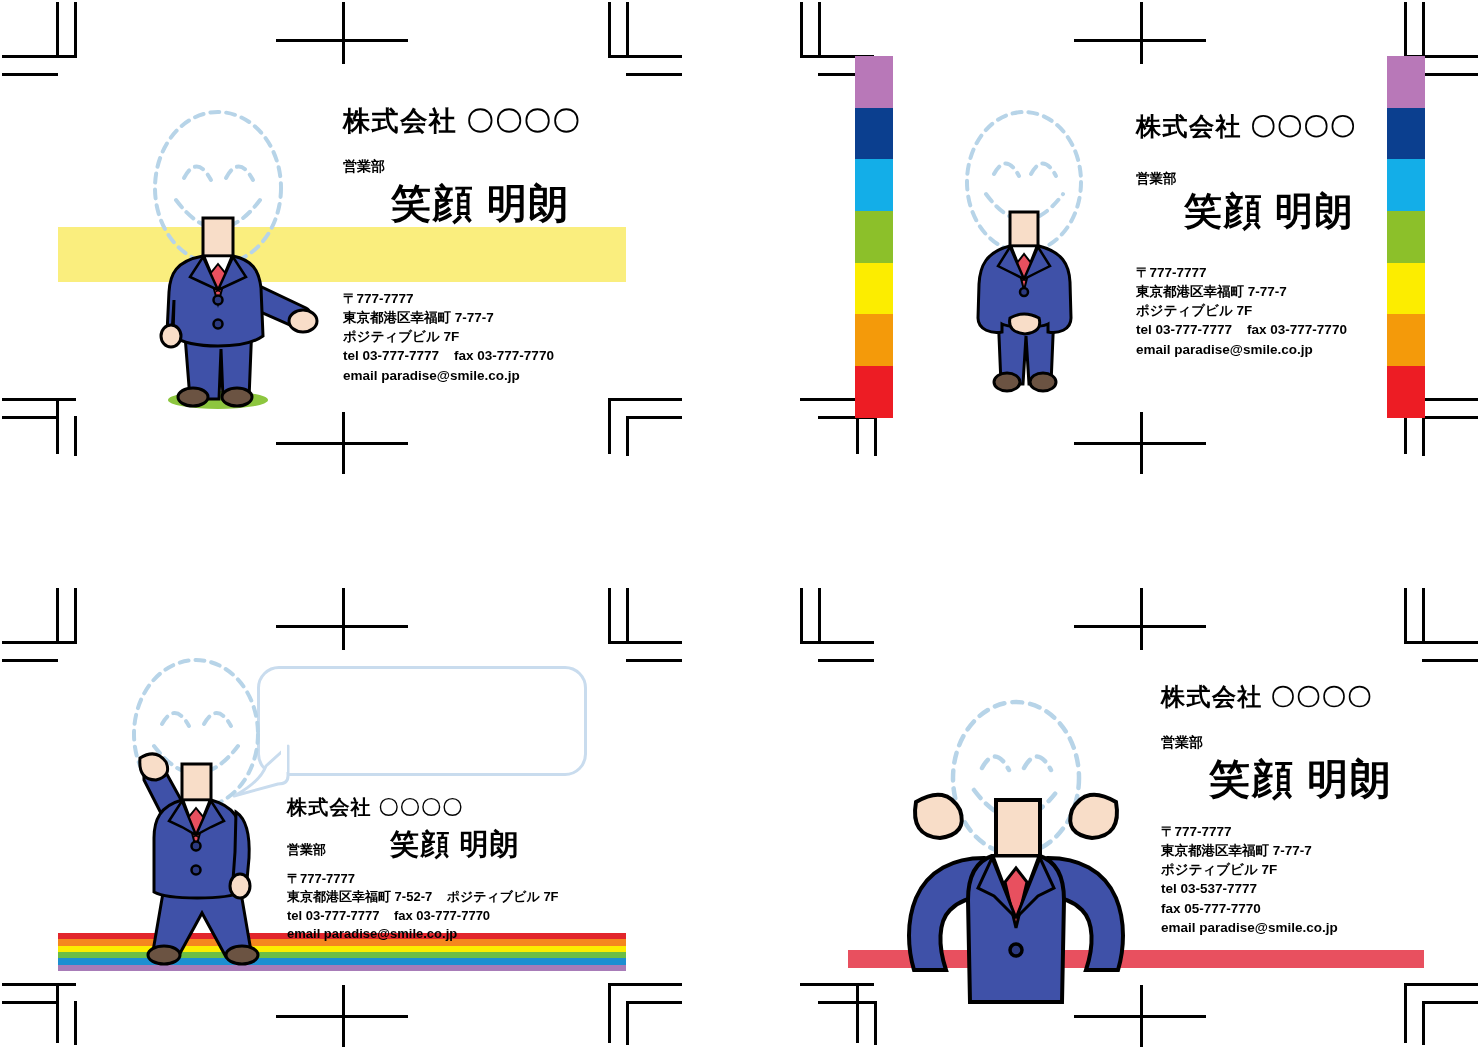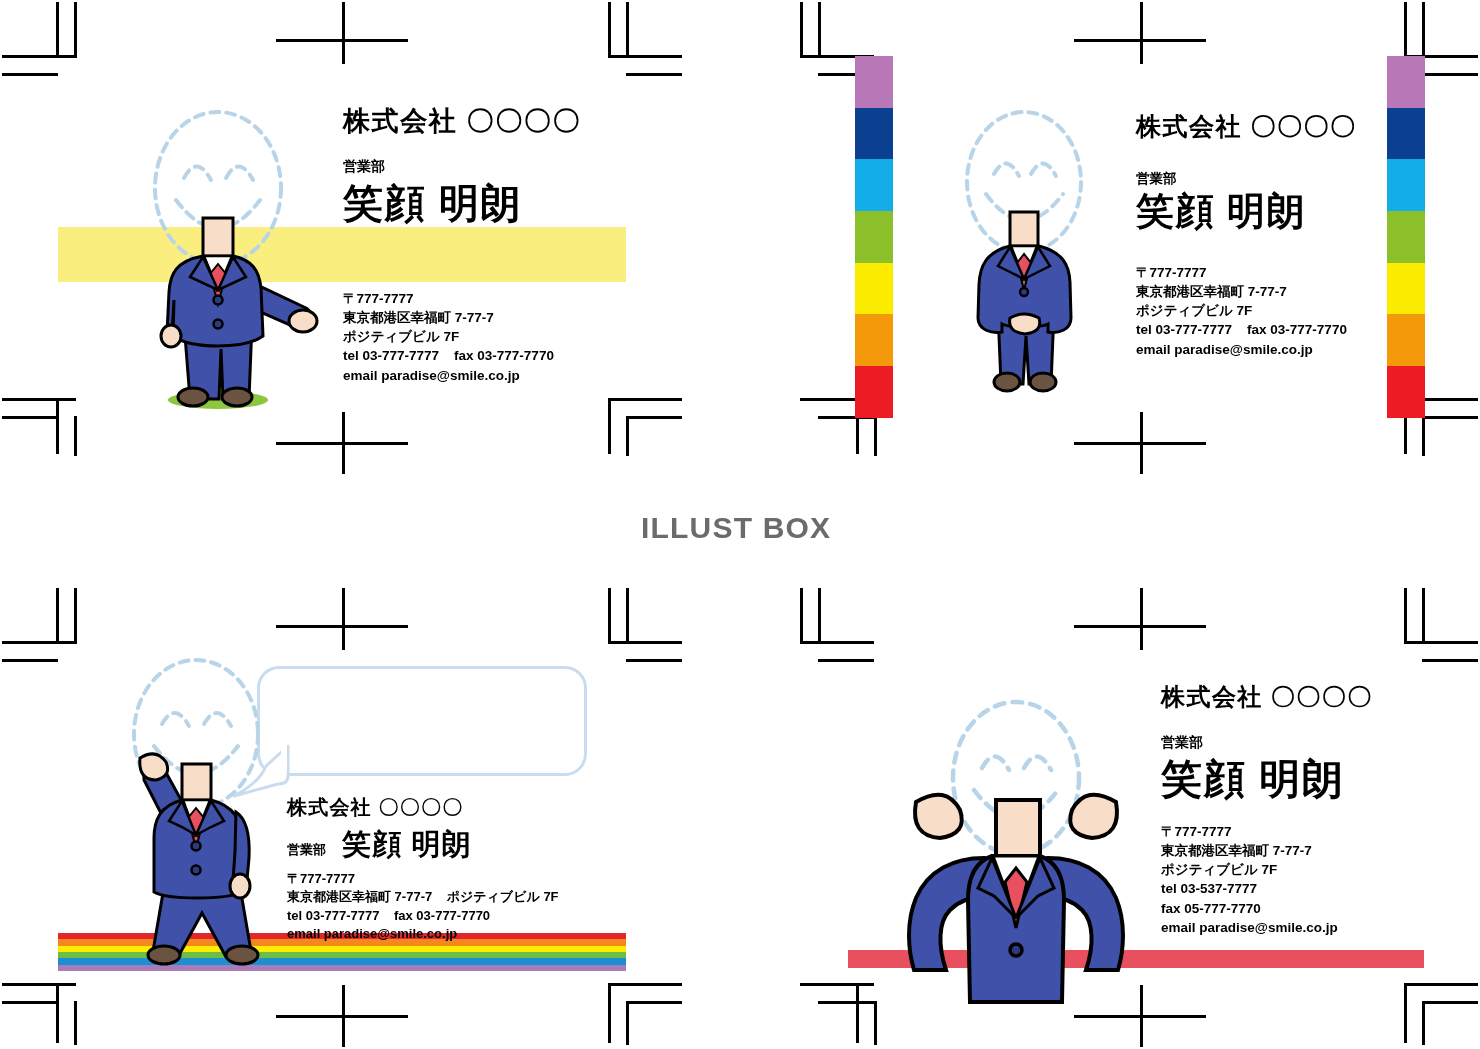--- a/index.html
+++ b/index.html
@@ -16,21 +16,21 @@
   .mk.v{width:3px;}
 
   
   .card{position:absolute;overflow:visible;}
 
   
   .company{
     font-weight:bold;letter-spacing:.06em;white-space:nowrap;
   }
   .dept{font-weight:bold;white-space:nowrap;}
-  .pname{font-weight:bold;letter-spacing:.04em;white-space:nowrap;}
+  .pname{font-weight:bold;letter-spacing:.04em;white-space:nowrap;margin-left:48px;}
   .addr{font-weight:bold;white-space:nowrap;line-height:1.42;}
   .addr div{white-space:pre;}
 
   
   .band{position:absolute;}
   .colbar{position:absolute;display:flex;flex-direction:column;}
   .colbar span{display:block;width:100%;}
   .rainbow{position:absolute;display:flex;flex-direction:column;}
   .rainbow span{display:block;width:100%;}
 
@@ -260,21 +260,20 @@
     <div class="pname" style="position:absolute;left:280px;top:130px;font-size:38px;">笑顔 明朗</div>
     <div class="addr" style="position:absolute;left:280px;top:207px;font-size:13.5px;">
       <div>〒777-7777</div>
       <div>東京都港区幸福町 7-77-7</div>
       <div>ポジティブビル 7F</div>
       <div>tel 03-777-7777    fax 03-777-7770</div>
       <div>email paradise@smile.co.jp</div>
     </div>
   </div>
 
-  <div class="watermark" style="left:641px;top:511px;">ILLUST BOX</div>
 
   <div class="card" style="left:58px;top:642px;width:568px;height:360px;">
 
     <div class="rainbow" style="left:0px;top:291px;width:568px;height:38px;">
       <span style="height:16.66%;background:#e2262c;"></span>
       <span style="height:16.66%;background:#f5871f;"></span>
       <span style="height:16.66%;background:#fced00;"></span>
       <span style="height:16.66%;background:#6cbe45;"></span>
       <span style="height:16.66%;background:#1d8fd1;"></span>
       <span style="height:16.7%;background:#a87cb8;"></span>
@@ -315,21 +314,21 @@
       <circle cx="88" cy="218" r="4.5" fill="#2c3a80" stroke="#000" stroke-width="2.5"></circle>
     </svg>
 
     <div class="company" style="position:absolute;left:229px;top:152px;font-size:20px;">株式会社 〇〇〇〇</div>
     <div style="position:absolute;left:229px;top:183px;display:flex;align-items:baseline;gap:16px;">
       <span class="dept" style="font-size:13px;">営業部</span>
       <span class="pname" style="font-size:29px;">笑顔 明朗</span>
     </div>
     <div class="addr" style="position:absolute;left:229px;top:228px;font-size:13px;">
       <div>〒777-7777</div>
-      <div>東京都港区幸福町 7-77-7    ポジティブビル 7F</div>
+      <div>東京都港区幸福町 7-52-7    ポジティブビル 7F</div>
       <div>tel 03-777-7777    fax 03-777-7770</div>
       <div>email paradise@smile.co.jp</div>
     </div>
   </div>
 
   <div class="card" style="left:856px;top:642px;width:568px;height:360px;">
 
     <div class="band" style="left:-8px;top:308px;width:576px;height:18px;background:#e8505f;"></div>
 
     <svg style="position:absolute;left:10px;top:18px;" width="300" height="342" viewBox="0 0 300 342">

